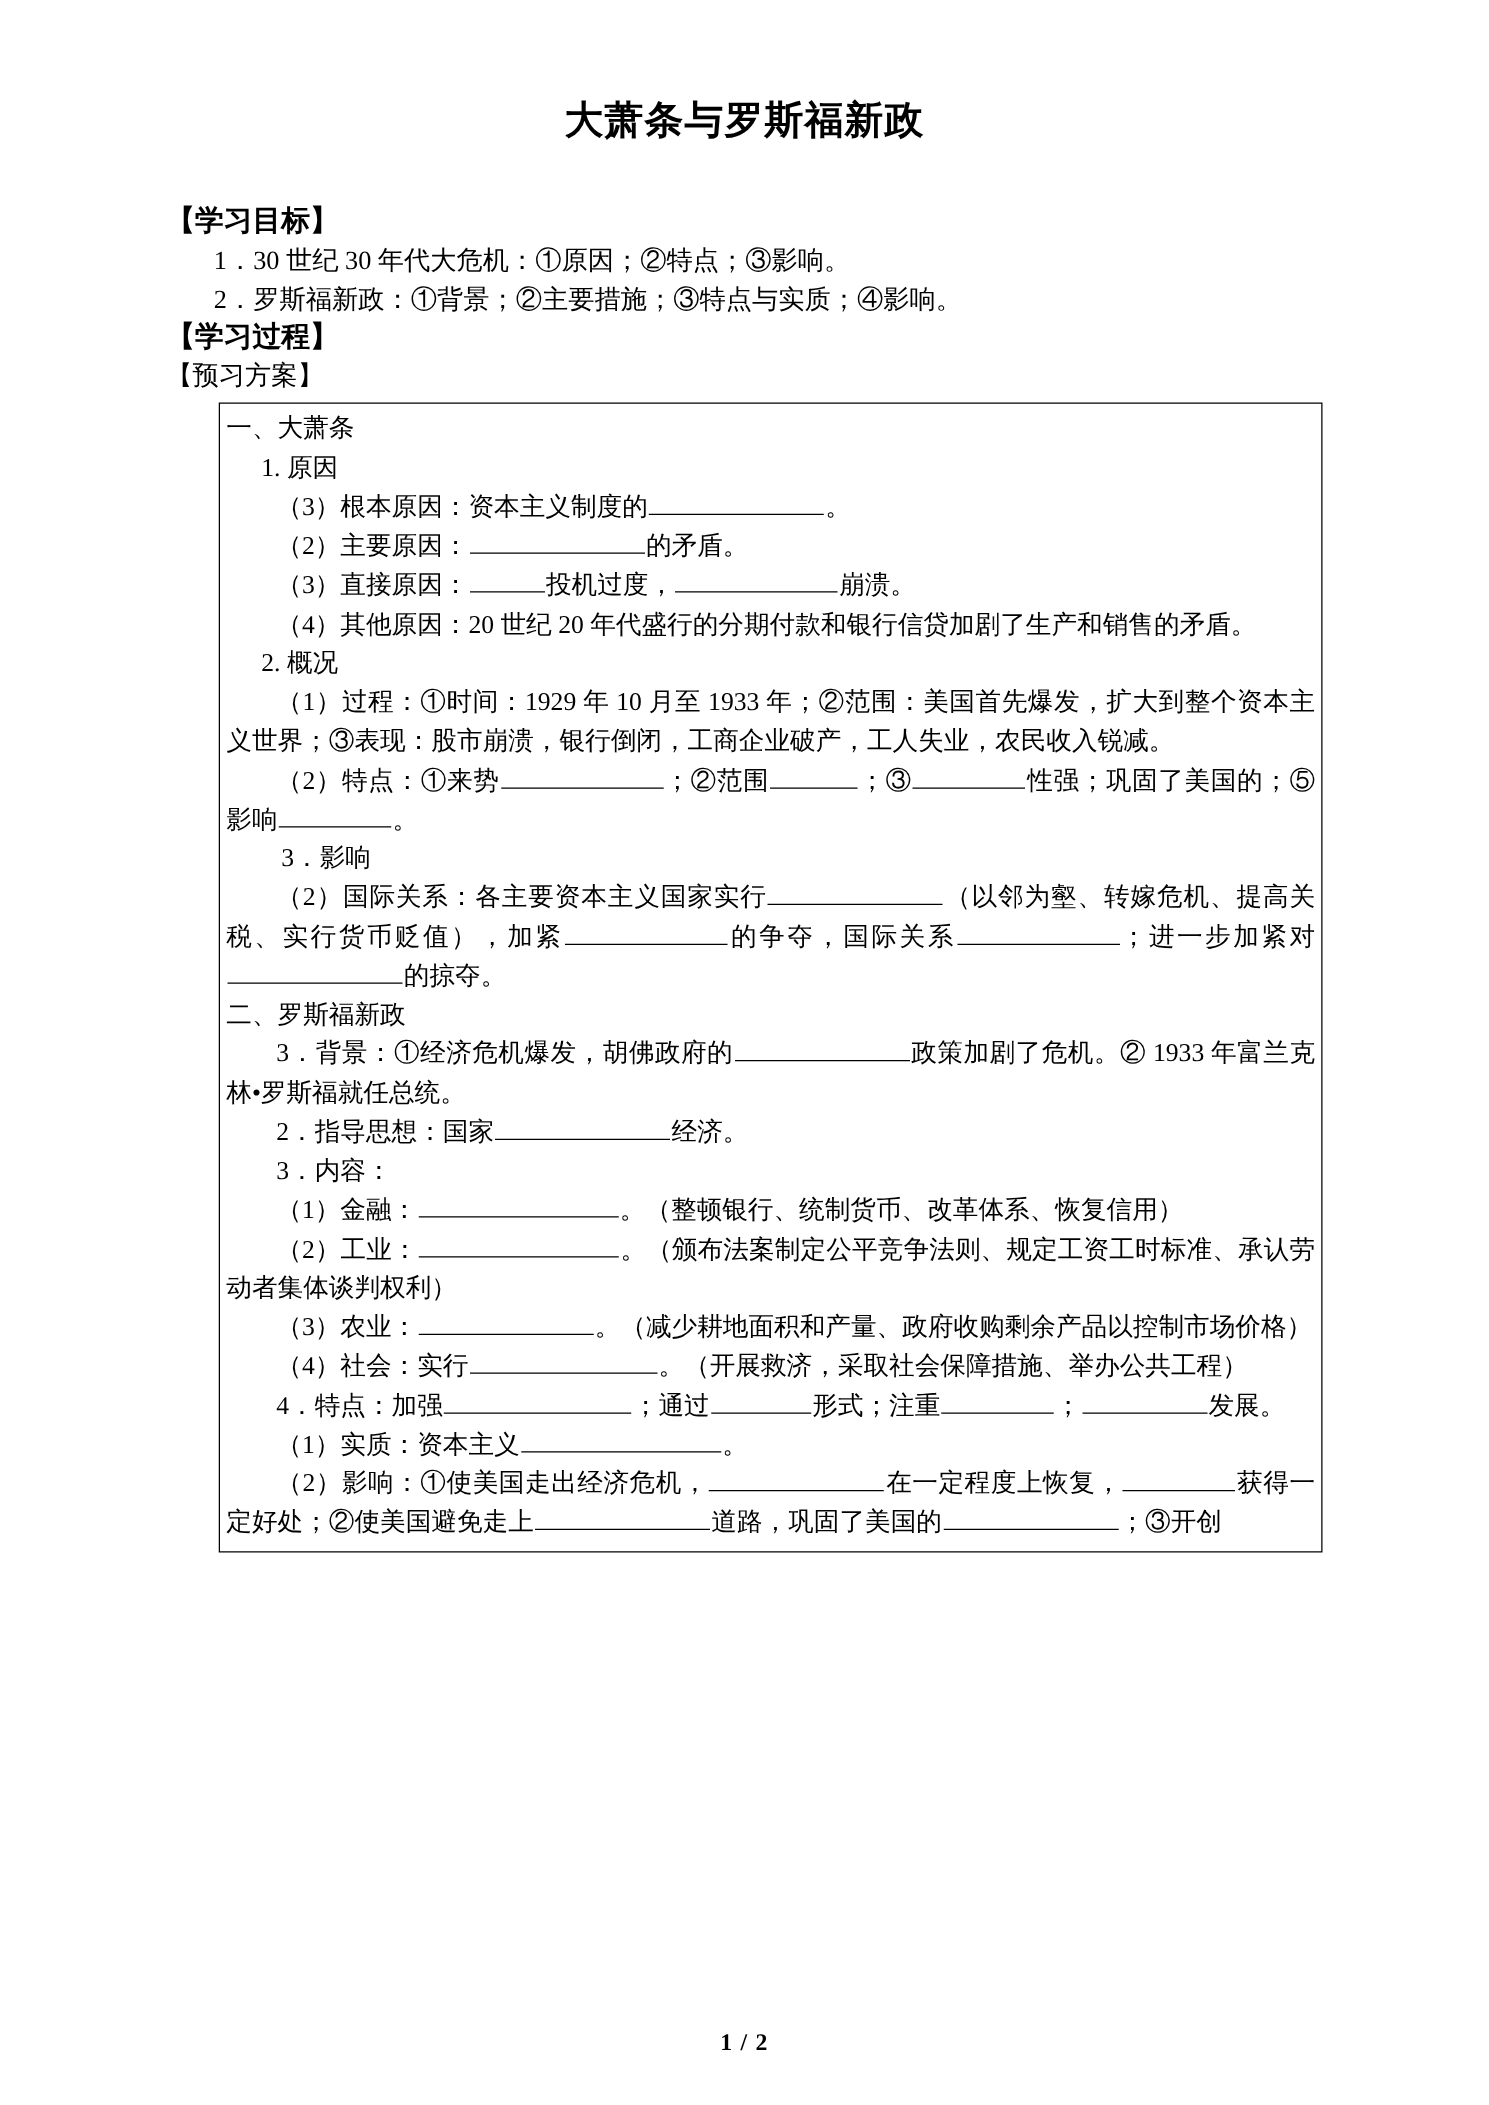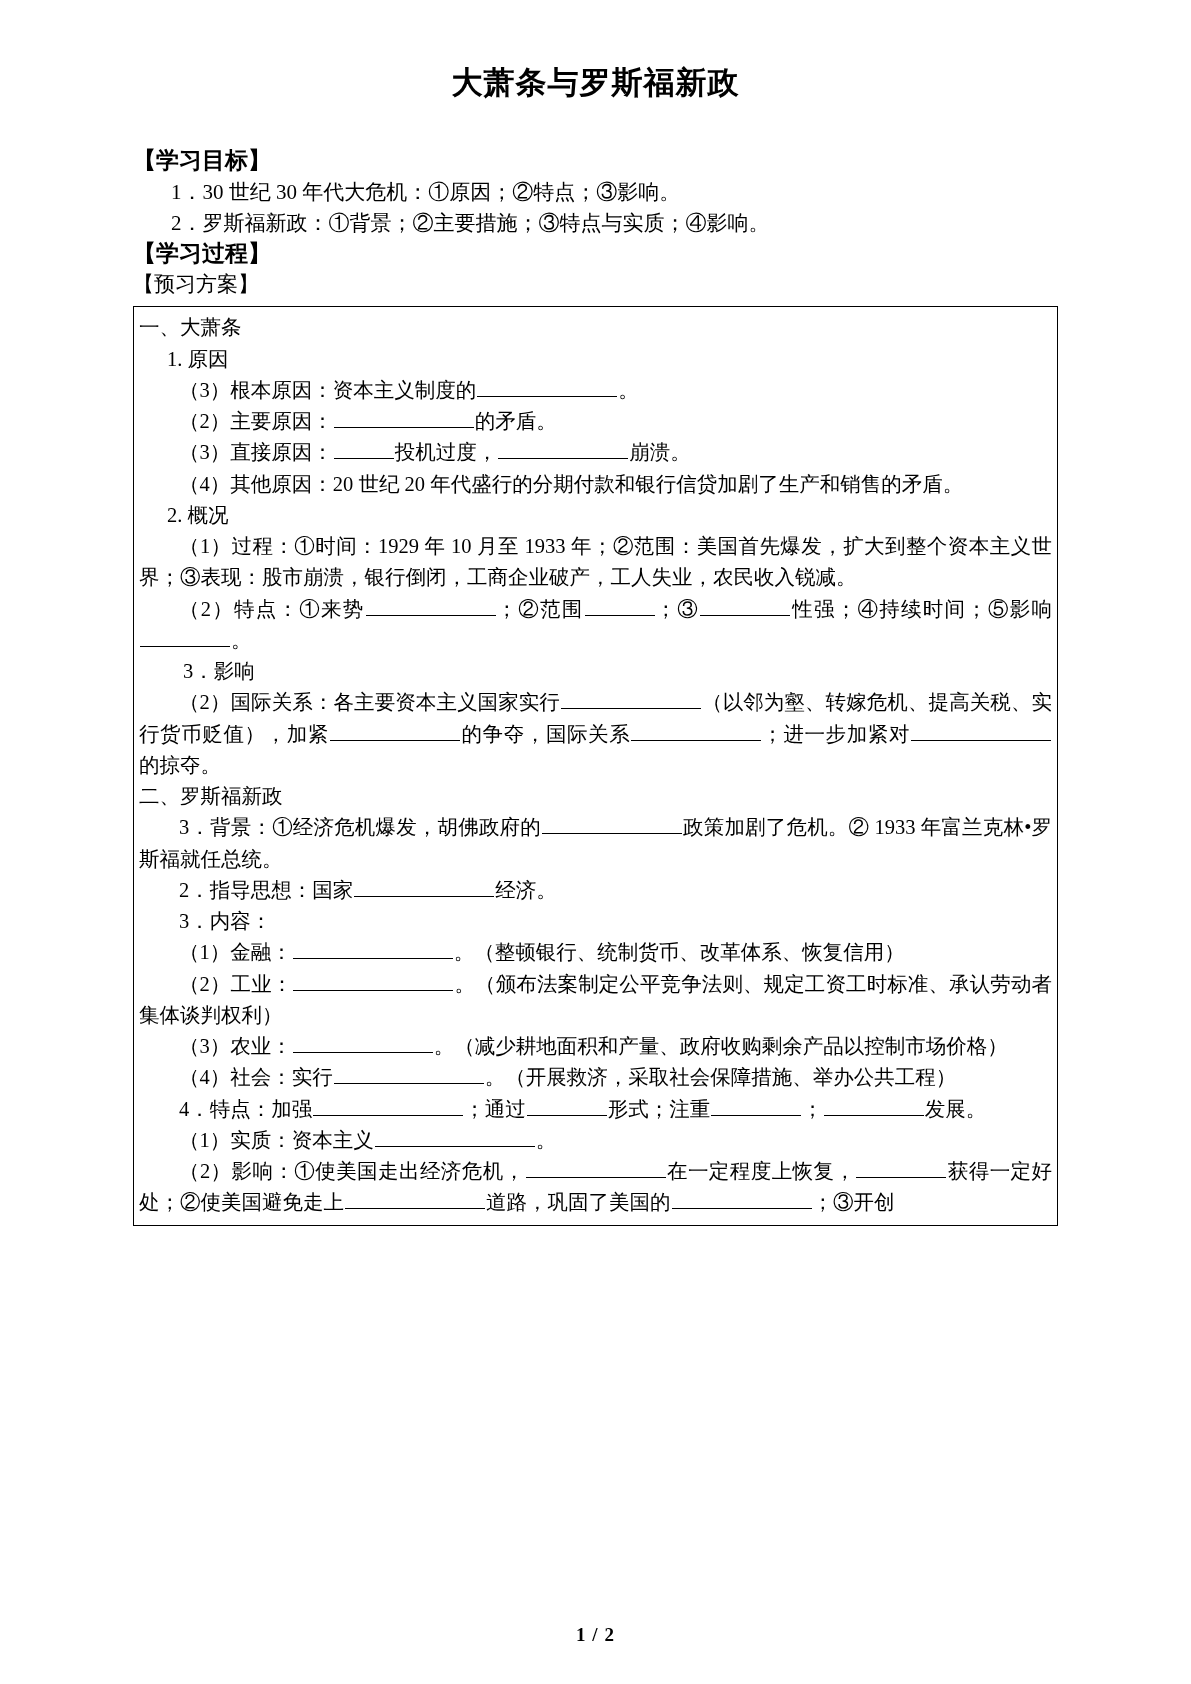--- a/index.html
+++ b/index.html
@@ -21,23 +21,23 @@
     height: 1684px;
     box-sizing: border-box;
     padding: 0;
   }
   .doc-title {
     text-align: center;
     font-size: 31px;
     font-weight: bold;
     letter-spacing: 1px;
     margin: 0;
-    padding-top: 64px;
+    padding-top: 80px;
     line-height: 1.25;
-    font-family: Liberation Sans, sans-serif;
+    font-family: Liberation Mono, monospace;
   }
   .body-area {
     margin: 0 auto;
     width: 925px;
     padding-top: 42px;
   }
   .sec-head {
     font-size: 23px;
     font-weight: bold;
     line-height: 1.40;
@@ -54,20 +54,21 @@
     font-size: 21px;
     line-height: 1.46;
     margin: 0;
     text-indent: 38px;
   }
   .framebox {
     border: 1.2px solid #000000;
     margin-top: 6px;
     padding: 5px 5px 6px 5px;
     box-sizing: border-box;
+    margin-left: 42px;
   }
   .ln {
     font-size: 20.5px;
     line-height: 1.525;
     margin: 0;
     text-align: justify;
     text-justify: inter-ideograph;
     word-break: break-all;
   }
   .ind0 { text-indent: 0; }
@@ -128,21 +129,21 @@
       <div class="ln ind2"><span>（2）主要原因：</span><span class="blank b140"></span><span>的矛盾。</span></div>
 
       <div class="ln ind2"><span>（3）直接原因：</span><span class="blank b60"></span><span>投机过度，</span><span class="blank b130"></span><span>崩溃。</span></div>
 
       <div class="ln ind2">（4）其他原因：20 世纪 20 年代盛行的分期付款和银行信贷加剧了生产和销售的矛盾。</div>
 
       <div class="ln ind1">2. 概况</div>
 
       <div class="ln ind2">（1）过程：①时间：1929 年 10 月至 1933 年；②范围：美国首先爆发，扩大到整个资本主义世界；③表现：股市崩溃，银行倒闭，工商企业破产，工人失业，农民收入锐减。</div>
 
-      <div class="ln ind2"><span>（2）特点：①来势</span><span class="blank b130"></span><span>；②范围</span><span class="blank b70"></span><span>；③</span><span class="blank b90"></span><span>性强；④持续时间</span><span>；⑤影响</span><span class="blank b90"></span><span>。</span></div>
+      <div class="ln ind2"><span>（2）特点：①来势</span><span class="blank b130"></span><span>；②范围</span><span class="blank b70"></span><span>；③</span><span class="blank b90"></span><span>性强；巩固了美国的</span><span>；⑤影响</span><span class="blank b90"></span><span>。</span></div>
 
       <div class="ln ind2b">3．影响</div>
 
 
       <div class="ln ind2"><span>（2）国际关系：各主要资本主义国家实行</span><span class="blank b140"></span><span>（以邻为壑、转嫁危机、提高关税、实行货币贬值），加紧</span><span class="blank b130"></span><span>的争夺，国际关系</span><span class="blank b130"></span><span>；进一步加紧对</span><span class="blank b140"></span><span>的掠夺。</span></div>
 
       <div class="ln ind0">二、罗斯福新政</div>
 
       <div class="ln ind2"><span>3．背景：①经济危机爆发，胡佛政府的</span><span class="blank b140"></span><span>政策加剧了危机。② 1933 年富兰克林•罗斯福就任总统。</span></div>
 

